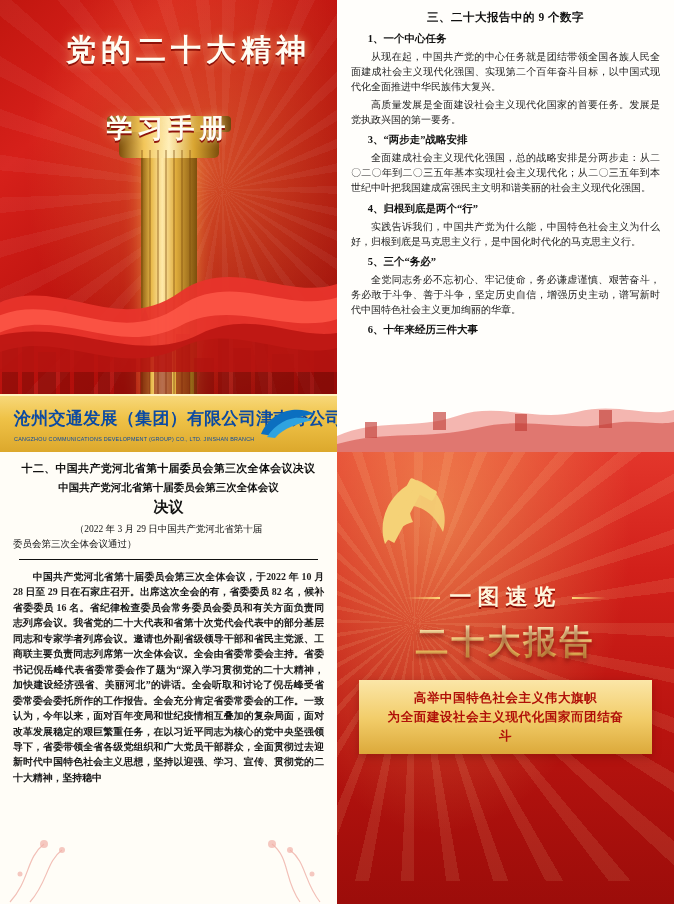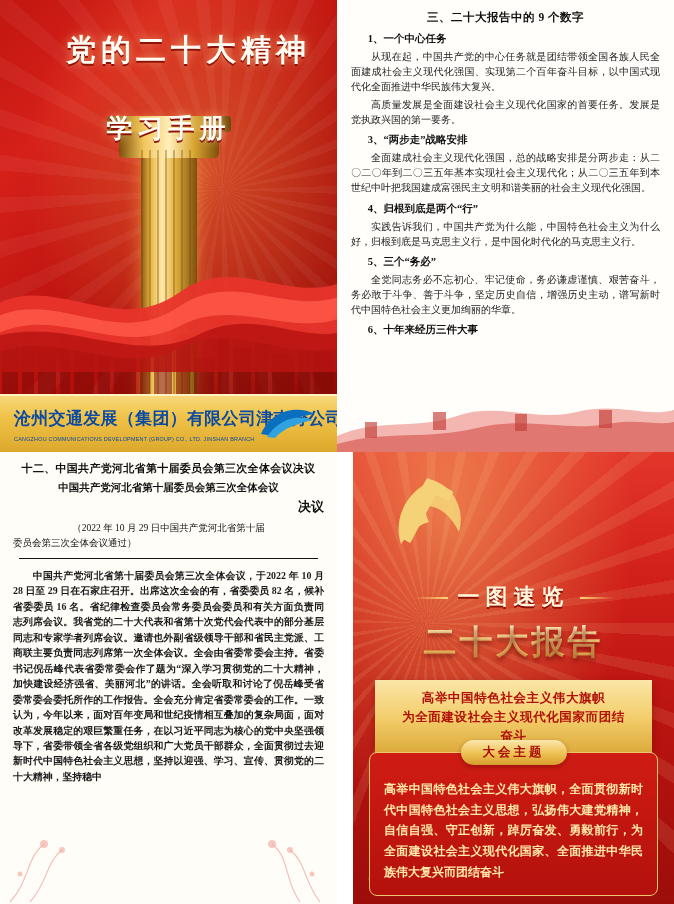--- a/index.html
+++ b/index.html
@@ -134,21 +134,21 @@
     padding: 9px 13px 0 13px;
     overflow: hidden;
   }
   .q3 .t1 {
     font-size: 11px; font-weight: bold; text-align: center; color: #111; letter-spacing: .3px;
   }
   .q3 .t2 {
     font-size: 10.5px; font-weight: bold; text-align: center; color: #111; margin-top: 5px;
   }
   .q3 .t3 {
-    font-size: 13px; font-weight: bold; text-align: right; color: #111; margin-top: 3px;
+    font-size: 15px; font-weight: bold; text-align: center; color: #111; margin-top: 3px;
   }
   .q3 .t4 {
     font-size: 9.5px; text-align: center; color: #111; margin-top: 6px;
   }
   .q3 .t5 {
     font-size: 9.5px; text-align: left; color: #111; margin-top: 2px;
   }
   .q3 .divider {
     height: 1px; background: #111; margin: 8px 6px 9px 6px;
   }
@@ -157,21 +157,20 @@
     text-indent: 2em; text-align: justify; font-weight: bold;
   }
   .q3 .flourish {
     position: absolute; left: 0; right: 0; bottom: 0; height: 80px; opacity: .45;
   }
 
   
   .q4 {
     position: relative; overflow: hidden;
     background: linear-gradient(180deg,#e3362b 0%,#d2201a 26%,#b8130f 62%,#9c0d0a 100%);
-    margin-left: 16px;
   }
   .q4 .glow {
     position: absolute; inset: 0;
     background: radial-gradient(ellipse at 30% 14%, rgba(255,215,120,.45) 0%, rgba(200,20,10,0) 58%);
   }
   .q4 .rays2 {
     position: absolute; left: -40%; top: -55%; width: 180%; height: 150%;
     background: repeating-conic-gradient(from 10deg at 35% 62%,
       rgba(255,230,170,0.10) 0deg 3deg, rgba(255,255,255,0) 3deg 10deg);
   }
@@ -319,21 +318,21 @@
         <rect x="178" y="18" width="12" height="17"></rect>
         <rect x="262" y="14" width="13" height="18"></rect>
       </g>
     </svg>
   </div>
 
   <div class="q3">
     <div class="t1">十二、中国共产党河北省第十届委员会第三次全体会议决议</div>
     <div class="t2">中国共产党河北省第十届委员会第三次全体会议</div>
     <div class="t3">决议</div>
-    <div class="t4">（2022 年 10 月 29 日中国共产党河北省第十届</div>
+    <div class="t4">（2022 年 3 月 29 日中国共产党河北省第十届</div>
     <div class="t5">委员会第三次全体会议通过）</div>
     <div class="divider"></div>
     <p class="para">中国共产党河北省第十届委员会第三次全体会议，于2022 年 10 月 28 日至 29 日在石家庄召开。出席这次全会的有，省委委员 82 名，候补省委委员 16 名。省纪律检查委员会常务委员会委员和有关方面负责同志列席会议。我省党的二十大代表和省第十次党代会代表中的部分基层同志和专家学者列席会议。邀请也外副省级领导干部和省民主党派、工商联主要负责同志列席第一次全体会议。全会由省委常委会主持。省委书记倪岳峰代表省委常委会作了题为“深入学习贯彻党的二十大精神，加快建设经济强省、美丽河北”的讲话。全会听取和讨论了倪岳峰受省委常委会委托所作的工作报告。全会充分肯定省委常委会的工作。一致认为，今年以来，面对百年变局和世纪疫情相互叠加的复杂局面，面对改革发展稳定的艰巨繁重任务，在以习近平同志为核心的党中央坚强领导下，省委带领全省各级党组织和广大党员干部群众，全面贯彻过去迎新时代中国特色社会主义思想，坚持以迎强、学习、宣传、贯彻党的二十大精神，坚持稳中</p>
 
     <svg class="flourish" viewBox="0 0 337 80" preserveAspectRatio="none">
       <g fill="none" stroke="#d8473a" stroke-width="1.2" opacity="0.75">
         <path d="M10,78 C30,56 26,34 44,20"></path>
         <path d="M30,78 C48,58 46,38 62,26"></path>
         <path d="M300,78 C284,56 290,34 272,20"></path>
         <path d="M320,78 C304,58 306,38 290,26"></path>
@@ -365,19 +364,15 @@
     <div class="ig-title-wrap">
       <div class="ig-kicker">一图速览</div>
       <div class="ig-main">二十大报告</div>
     </div>
 
     <div class="slogan-bar">
       <div class="ln">高举中国特色社会主义伟大旗帜</div>
       <div class="ln">为全面建设社会主义现代化国家而团结奋斗</div>
     </div>
 
-    <div class="theme-card">
-      <div class="theme-badge">大会主题</div>
-      <div class="theme-body">高举中国特色社会主义伟大旗帜，全面贯彻新时代中国特色社会主义思想，弘扬伟大建党精神，自信自强、守正创新，踔厉奋发、勇毅前行，为全面建设社会主义现代化国家、全面推进中华民族伟大复兴而团结奋斗</div>
-    </div>
   </div>
 
 </div>
 
 </body></html>

